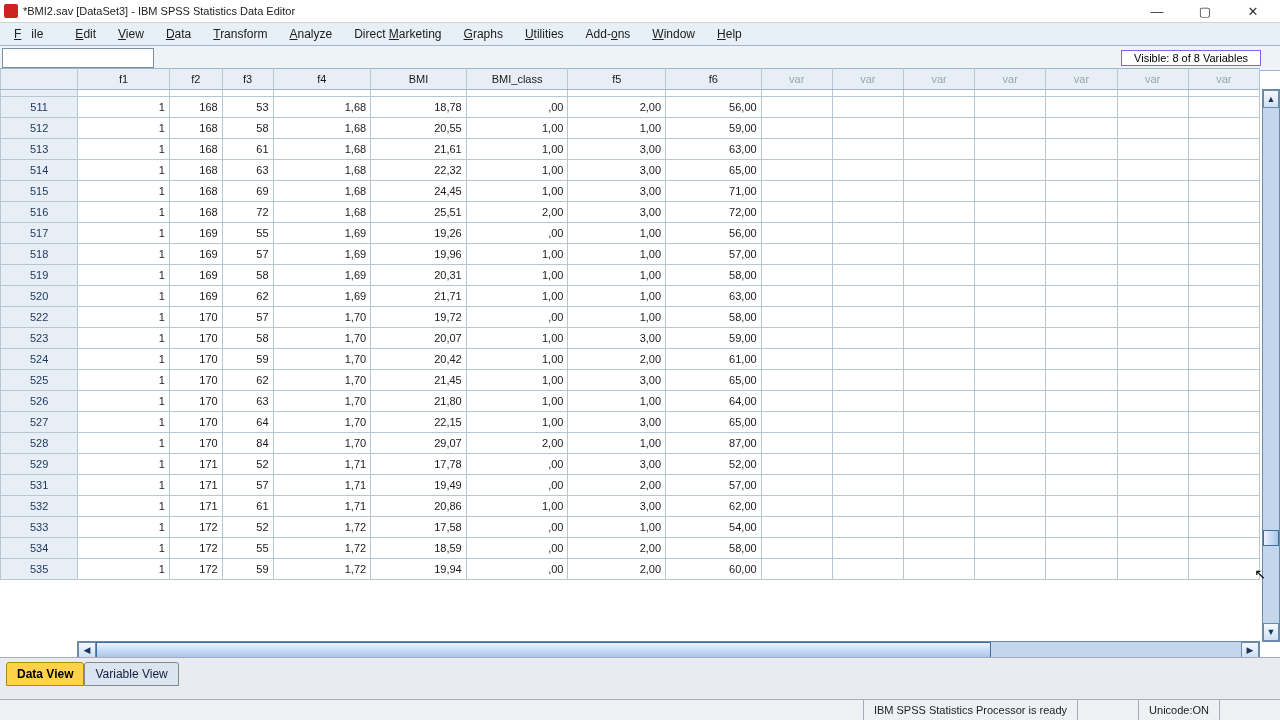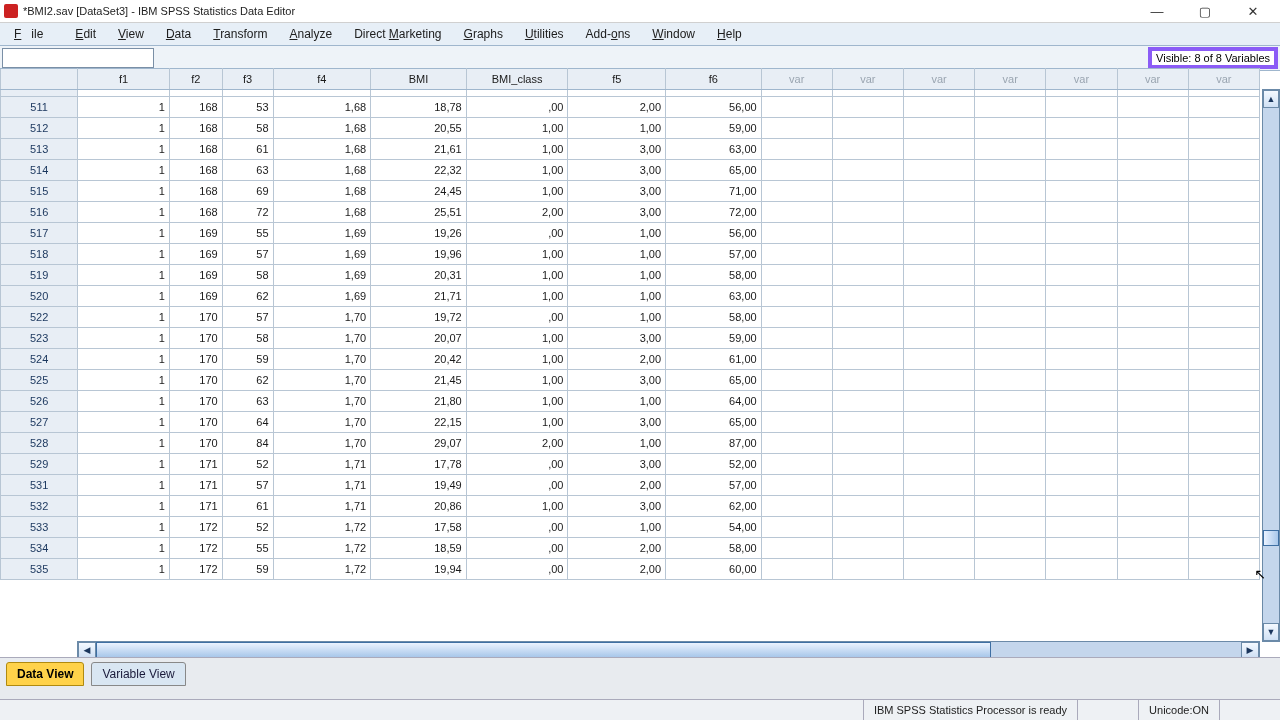--- a/index.html
+++ b/index.html
@@ -57,24 +57,24 @@
   .cell-editor {
     width: 150px;
     height: 18px;
     margin-left: 2px;
     background: #fff;
     border: 1px solid #7a8fa6;
   }
   .visible-vars {
     margin-left: auto;
     background: #fff;
-    border: 4px solid #8b5cf6;
-    padding: 1px 4px;
+    border: 1px solid #8b5cf6;
+    padding: 1px 12px;
     font-size: 11px;
-    margin-right: 2px;
+    margin-right: 19px;
   }
   .grid-wrap {
     position: absolute;
     top: 68px;
     left: 0;
     right: 0;
     bottom: 60px;
     border-bottom: 1px solid #6b8aa8;
   }
   table.data-grid {
@@ -204,21 +204,21 @@
     align-items:flex-start;
     padding: 4px 6px;
   }
   .view-tabs .tab {
     padding: 4px 10px;
     border:1px solid #888;
     background:#d9e6f2;
     color:#1a1a3a;
     font-size:12px;
     border-radius: 3px 3px 0 0;
-    margin-right: 7px;
+    margin-right: 0;
   }
   .view-tabs .tab.active {
     background:#ffd24a;
     border-color:#b08a10;
     font-weight:bold;
     color:#000;
   }
   .statusbar {
     position:absolute;
     left:0; right:0; bottom:0;

